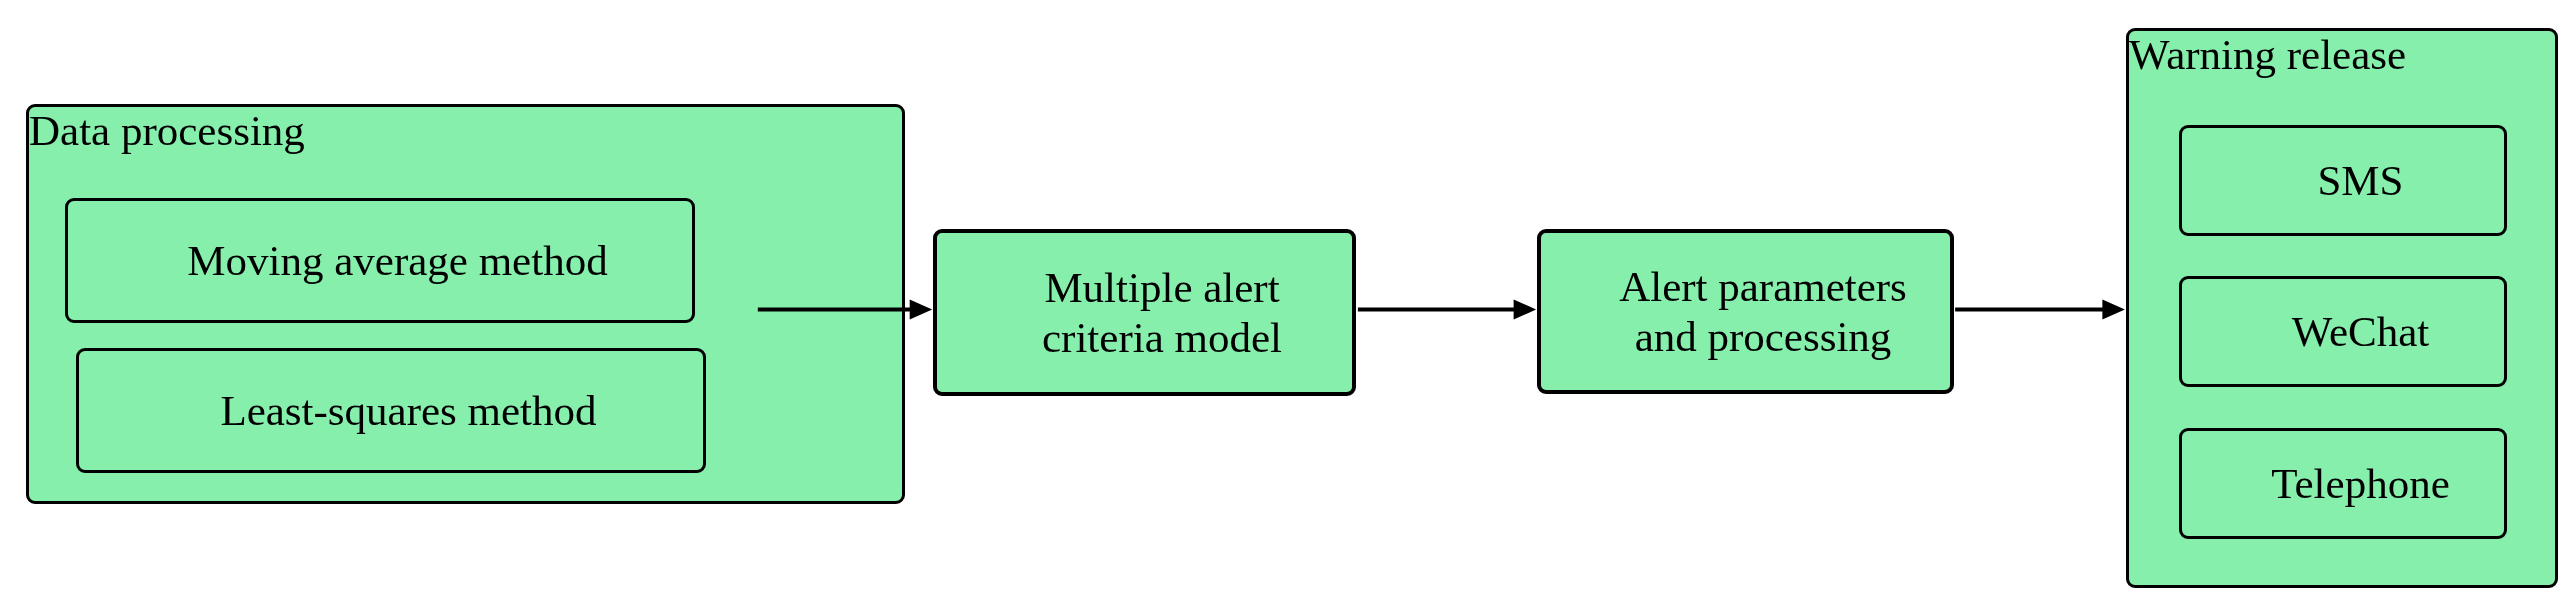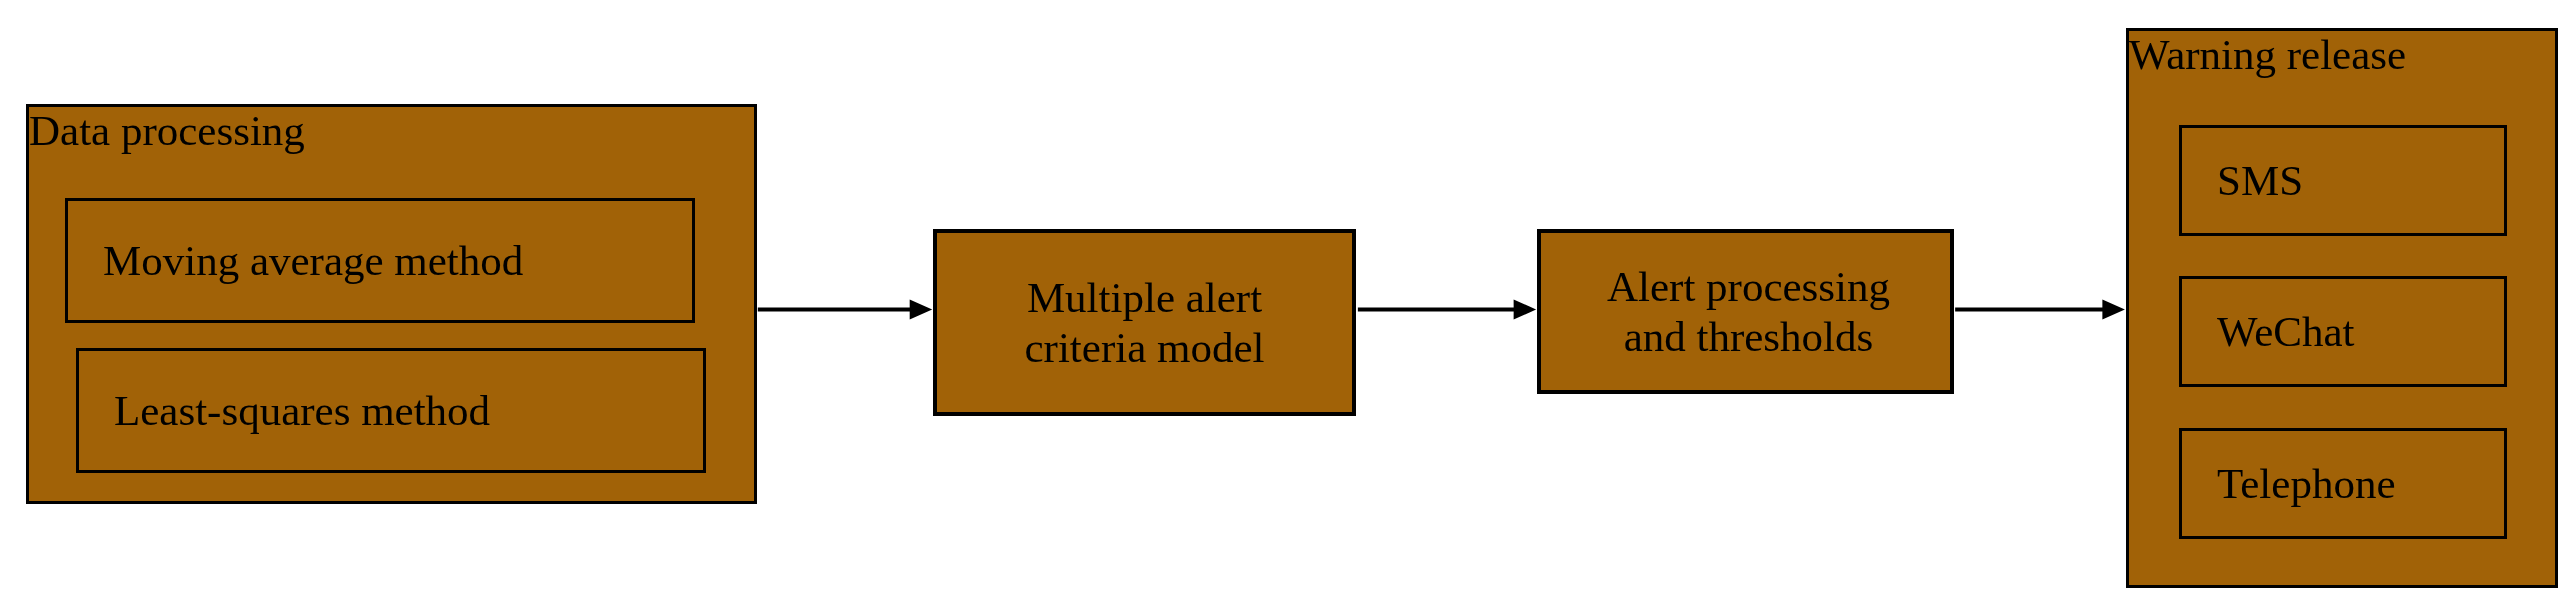--- a/index.html
+++ b/index.html
@@ -12,28 +12,30 @@
     width: 2576px;
     height: 608px;
     background: #ffffff;
     font-family: "Liberation Serif", "DejaVu Serif", serif;
     color: #000000;
     overflow: hidden;
   }
   .box {
     position: absolute;
     box-sizing: border-box;
-    background: #a16207;
+    background: #86efac;
+    border-radius: 9px;
   }
   .b4 { border: 3.1px solid #000000; }
   .b5 { border: 3.9px solid #000000; }
   .b6 { border: 4.7px solid #000000; }
   .centered {
     display: flex;
     align-items: center;
+    justify-content: center;
     text-align: center;
     padding-left: 35px;
   }
   .label {
     font-size: 43px;
     line-height: 1.16;
     color: #000000;
   }
   .node-label {
     max-width: 345px;
@@ -43,26 +45,26 @@
     font-size: 43px;
     line-height: 1.1;
     white-space: nowrap;
   }
   .arrow {
     position: absolute;
     overflow: visible;
   }
 
   
-  .dp-group   { left: 26px;  top: 104px; width: 731px; height: 400px; }
+  .dp-group   { left: 26px;  top: 104px; width: 879px; height: 400px; }
   .dp-inner-1 { left: 36px;  top: 91px; width: 630px; height: 125px; }
   .dp-inner-2 { left: 47px;  top: 241px; width: 630px; height: 125px; }
 
   
-  .node-criteria { left: 933px; top: 229px; width: 423px; height: 187px; }
+  .node-criteria { left: 933px; top: 229px; width: 423px; height: 167px; }
   .node-params   { left: 1537px; top: 229px; width: 417px; height: 165px; }
 
   
   .wr-group   { left: 2126px; top: 28px;  width: 432px; height: 560px; }
   .wr-inner-1 { left: 50px;   top: 94px; width: 328px; height: 111px; }
   .wr-inner-2 { left: 50px;   top: 245px; width: 328px; height: 111px; }
   .wr-inner-3 { left: 50px;   top: 397px; width: 328px; height: 111px; }
 
   
   .arrow-1 { left: 757px;  top: 294px; }
@@ -92,21 +94,21 @@
   <section class="box b6 centered node-criteria">
     <span class="label node-label">Multiple alert criteria model</span>
   </section>
 
   <svg class="arrow arrow-2" width="180" height="31" viewBox="0 0 230 40">
     <line x1="0" y1="20" x2="203" y2="20" stroke="#000000" stroke-width="5"></line>
     <polygon points="201,7 230,20 201,33" fill="#000000"></polygon>
   </svg>
 
   <section class="box b6 centered node-params">
-    <span class="label node-label">Alert processing and thresholds</span>
+    <span class="label node-label">Alert parameters and processing</span>
   </section>
 
   <svg class="arrow arrow-3" width="172" height="31" viewBox="0 0 219 40">
     <line x1="0" y1="20" x2="192" y2="20" stroke="#000000" stroke-width="5"></line>
     <polygon points="190,7 219,20 190,33" fill="#000000"></polygon>
   </svg>
 
   <section class="box b5 wr-group">
     <div class="group-title">Warning release</div>
     <div class="box b5 centered wr-inner-1">

